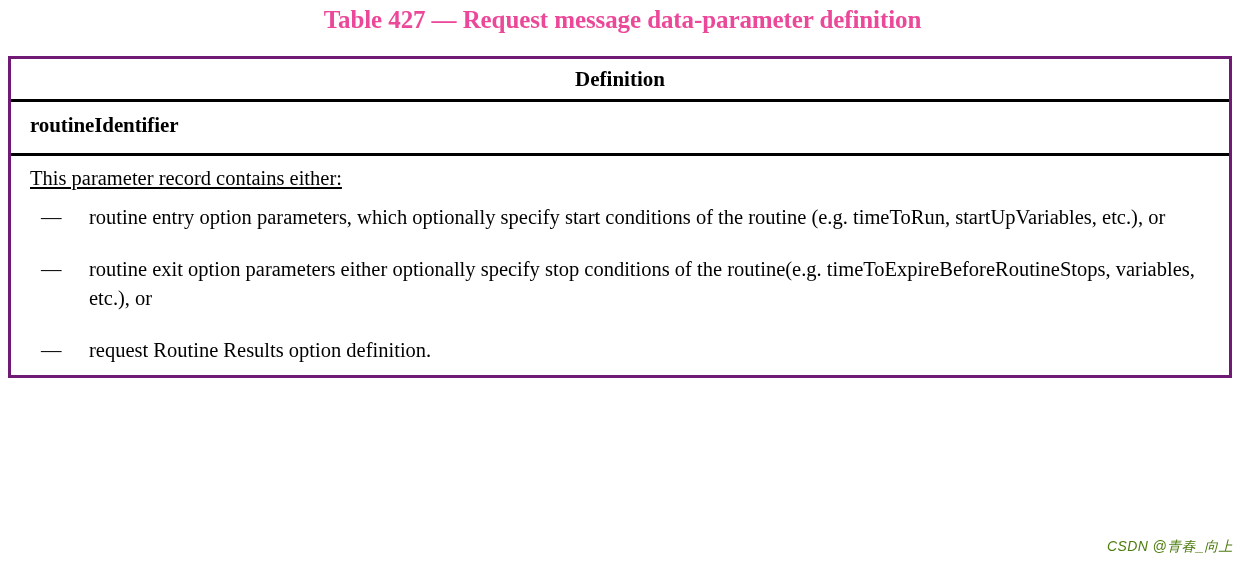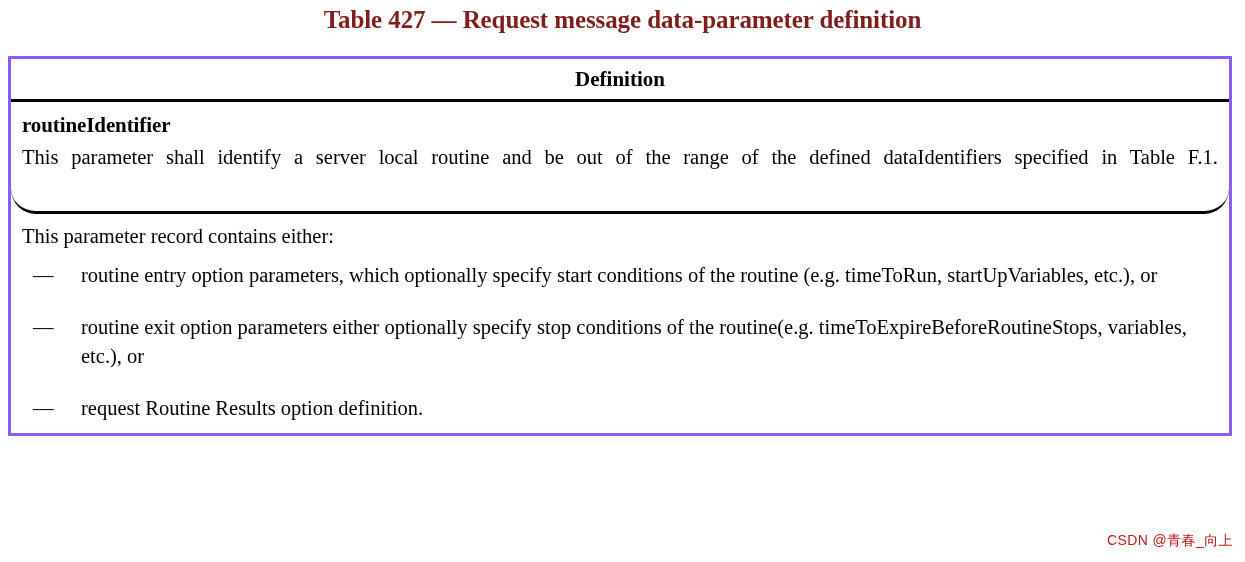--- a/index.html
+++ b/index.html
@@ -20,31 +20,31 @@
   .table-title {
     position: absolute;
     left: 0;
     top: 6px;
     width: 1245px;
     text-align: center;
     font-family: "Liberation Serif", "DejaVu Serif", serif;
     font-weight: bold;
     font-size: 25px;
     letter-spacing: -0.1px;
-    color: #7f1d1d;
+    color: #ec4899;
     white-space: nowrap;
   }
 
   
   .uds-table {
     position: absolute;
     left: 8px;
     top: 56px;
     width: 1224px;
-    border: 3px solid #8b5cf6;
+    border: 3px solid #701a75;
     border-collapse: collapse;
     box-sizing: border-box;
     background: #ffffff;
   }
 
   .header-row {
     border-bottom: 3px solid #000000;
     height: 43px;
     display: flex;
     align-items: center;
@@ -52,22 +52,21 @@
     box-sizing: border-box;
   }
   .header-row .header-label {
     font-family: "Liberation Serif", "DejaVu Serif", serif;
     font-weight: bold;
     font-size: 21px;
   }
 
   .def-row {
     box-sizing: border-box;
-    padding: 8px 11px 10px 11px;
-    border-radius: 25px;
+    padding: 8px 11px 10px 19px;
   }
   .def-row.with-divider {
     border-bottom: 3px solid #000000;
   }
 
   .param-name {
     font-family: "Liberation Serif", "DejaVu Serif", serif;
     font-weight: bold;
     font-size: 21px;
     line-height: 30px;
@@ -90,20 +89,21 @@
     content: "";
     display: inline-block;
     width: 100%;
   }
 
   .intro-text {
     font-family: "Liberation Serif", "DejaVu Serif", serif;
     font-size: 20.5px;
     line-height: 29px;
     margin: 0 0 10px 0;
+    text-decoration: underline;
   }
 
   
   .bullet-list {
     margin: 0;
     padding: 0;
     list-style: none;
   }
   .bullet-item {
     position: relative;
@@ -126,43 +126,43 @@
   }
   .bullet-body {
     display: block;
     font-family: Liberation Serif, serif;
   }
 
   
   .watermark {
     position: absolute;
     right: 12px;
-    bottom: 12px;
+    bottom: 6px;
     font-family: "Liberation Sans", "DejaVu Sans", sans-serif;
     font-size: 14px;
-    color: #b91c1c;
+    color: #4d7c0f;
     letter-spacing: 0.4px;
     white-space: nowrap;
     user-select: none;
+    font-style: italic;
   }
 </style>
 </head>
 <body>
 
 <div class="table-title">Table 427 — Request message data-parameter definition</div>
 
 <div class="uds-table">
 
   <div class="header-row">
     <span class="header-label">Definition</span>
   </div>
 
   <div class="def-row with-divider">
     <div class="param-name">routineIdentifier</div>
-    <p class="param-text justified-block">This parameter shall identify a server local routine and be out of the range of the defined dataIdentifiers specified in Table F.1.</p>
   </div>
 
   <div class="def-row">
     <p class="intro-text">This parameter record contains either:</p>
 
     <ul class="bullet-list">
       <li class="bullet-item">
         <span class="bullet-dash">—</span>
         <span class="bullet-body">routine entry option parameters, which optionally specify start conditions of the routine (e.g. timeToRun, startUpVariables, etc.), or</span>
       </li>

